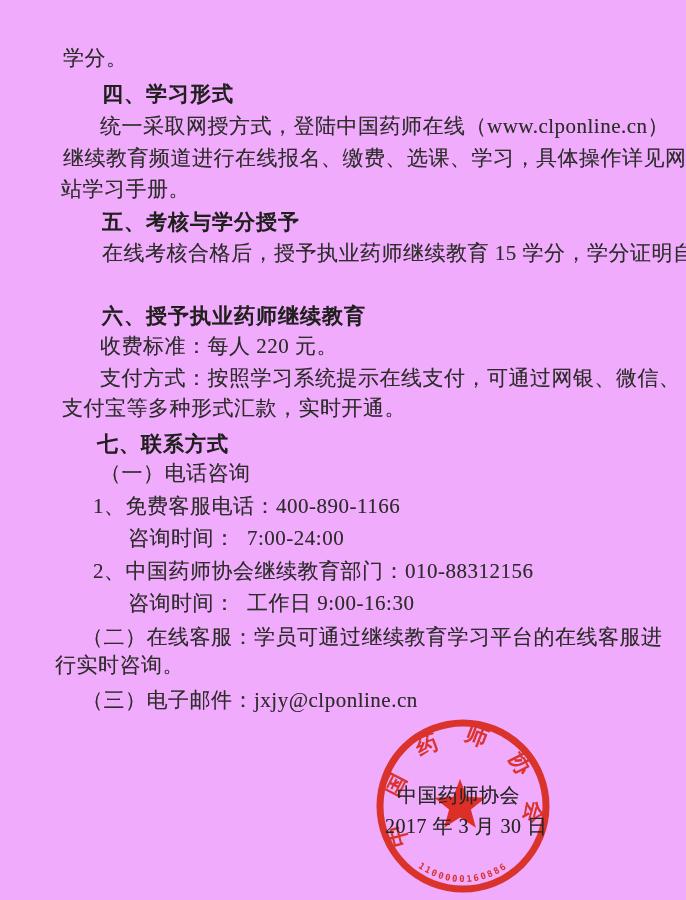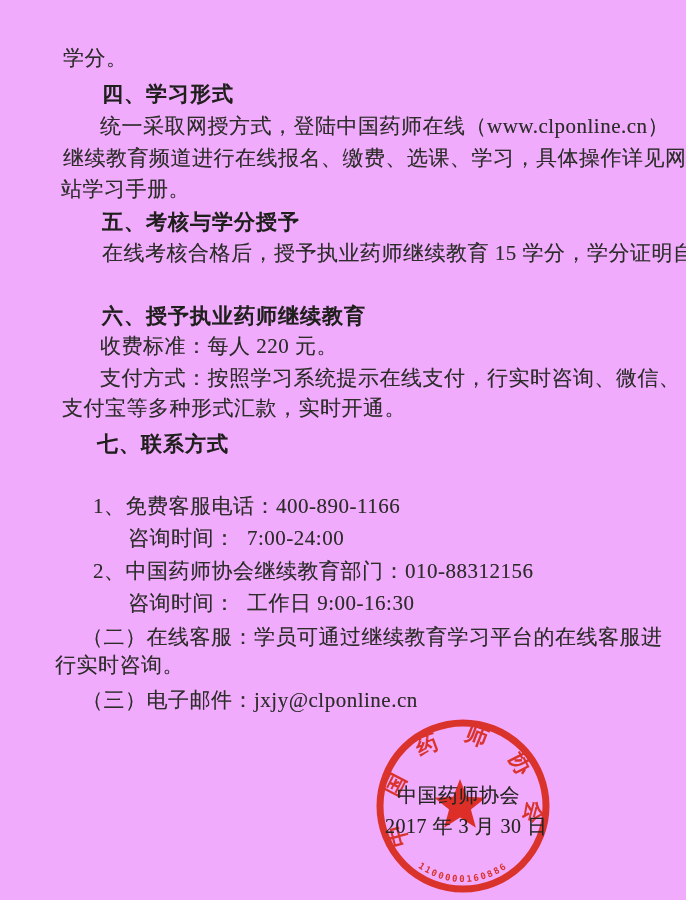--- a/index.html
+++ b/index.html
@@ -61,23 +61,24 @@
 
   <div class="line" style="left:63px;top:45px;">学分。</div>
   <div class="line h" style="left:102px;top:81px;">四、学习形式</div>
   <div class="line" style="left:100px;top:113px;">统一采取网授方式，登陆中国药师在线（www.clponline.cn）</div>
   <div class="line" style="left:61px;top:176px;">站学习手册。</div>
   <div class="line" style="left:63px;top:145px;">继续教育频道进行在线报名、缴费、选课、学习，具体操作详见网</div>
   <div class="line h" style="left:102px;top:209px;">五、考核与学分授予</div>
   <div class="line" style="left:102px;top:240px;">在线考核合格后，授予执业药师继续教育 15 学分，学分证明自</div>
   <div class="line h" style="left:102px;top:303px;">六、授予执业药师继续教育</div>
   <div class="line" style="left:100px;top:333px;">收费标准：每人 220 元。</div>
-  <div class="line" style="left:100px;top:365px;">支付方式：按照学习系统提示在线支付，行实时咨询、微信、</div>
+  <div class="line" style="left:100px;top:365px;">支付方式：按照学习系统提示在线支付，可通过网银、微信、</div>
   <div class="line h" style="left:97px;top:431px;">七、联系方式</div>
   <div class="line" style="left:62px;top:395px;">支付宝等多种形式汇款，实时开通。</div>
+  <div class="line" style="left:100px;top:460px;">（一）电话咨询</div>
   <div class="line" style="left:93px;top:493px;">1、免费客服电话：400-890-1166</div>
   <div class="line" style="left:128px;top:525px;">咨询时间：  7:00-24:00</div>
   <div class="line" style="left:93px;top:558px;">2、中国药师协会继续教育部门：010-88312156</div>
   <div class="line" style="left:128px;top:590px;">咨询时间：  工作日 9:00-16:30</div>
   <div class="line" style="left:82px;top:624px;">（二）在线客服：学员可通过继续教育学习平台的在线客服进</div>
   <div class="line" style="left:55px;top:652px;">行实时咨询。</div>
   <div class="line" style="left:82px;top:687px;">（三）电子邮件：jxjy@clponline.cn</div>
 
   <svg class="seal-svg" width="686" height="900" viewBox="0 0 686 900" opacity="0.92">
     <defs>

